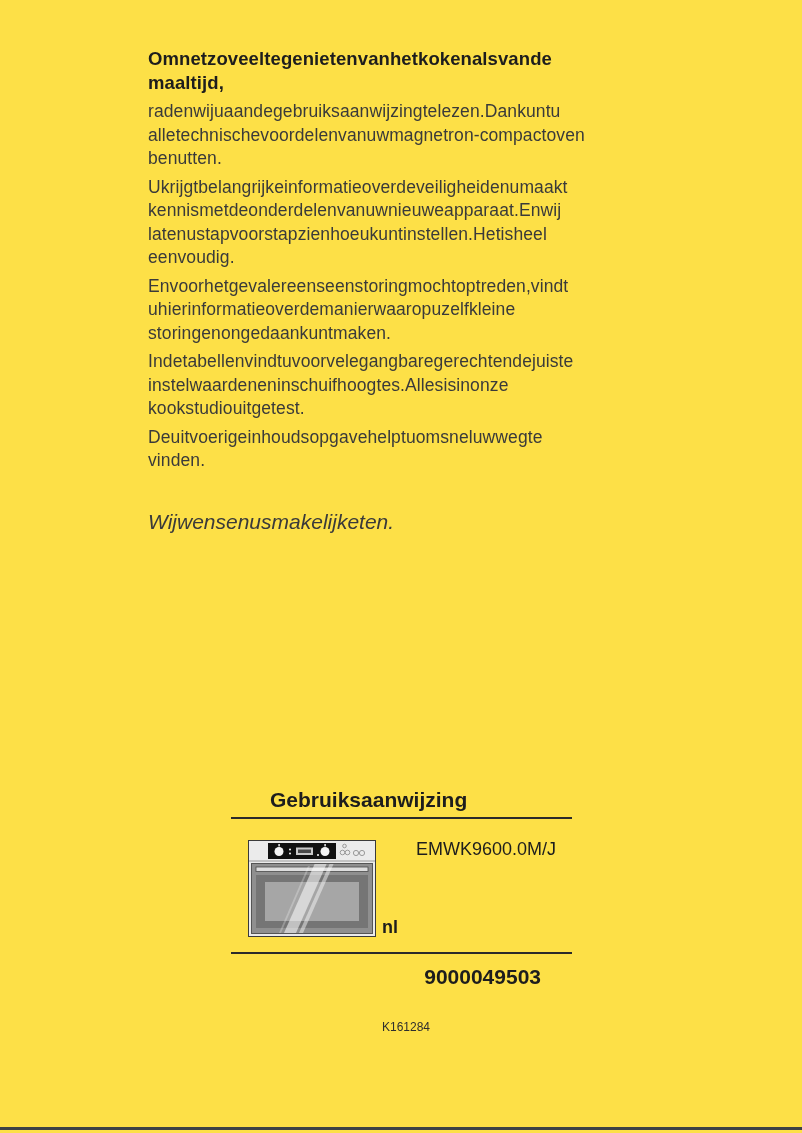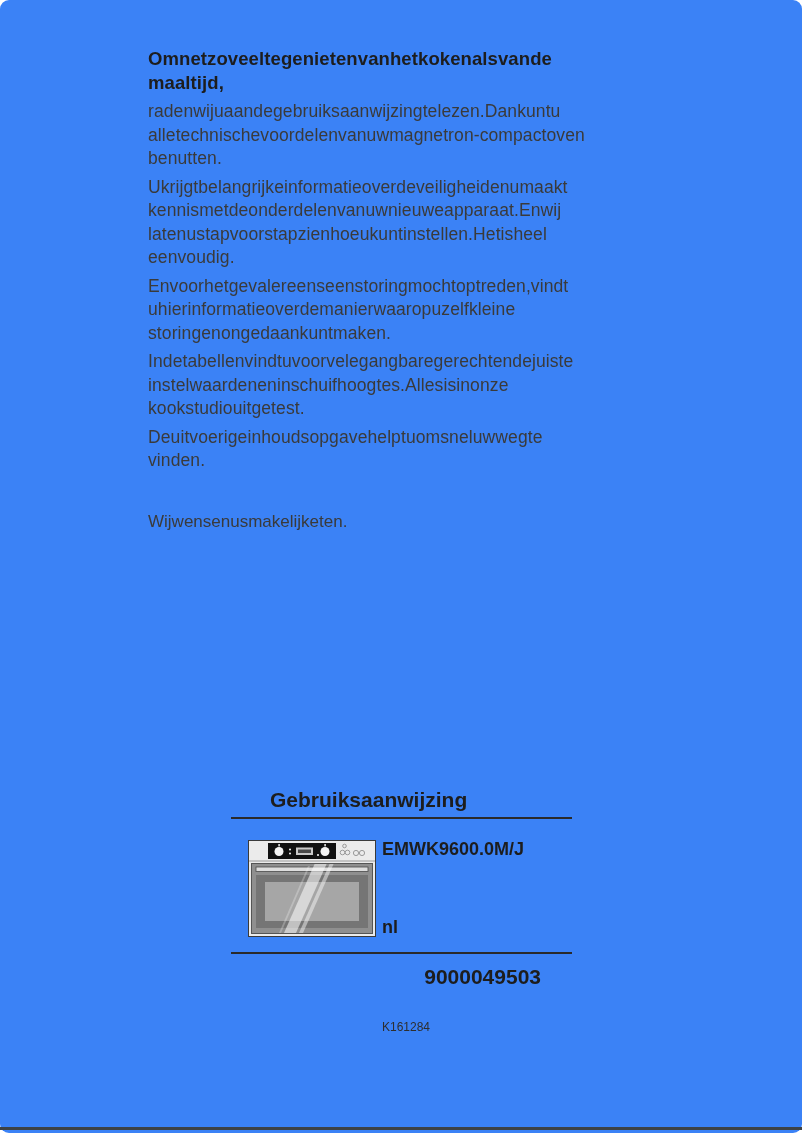--- a/index.html
+++ b/index.html
@@ -5,22 +5,21 @@
   html, body { margin: 0; padding: 0; }
   body {
     width: 802px; height: 1133px;
     background: #ffffff;
     font-family: "Liberation Sans", sans-serif;
     position: relative;
     overflow: hidden;
   }
   .page {
     position: absolute; inset: 0;
-    background: #3b82f6;
-    border-radius: 9px;
+    background: #fde047;
   }
   .lines { white-space: pre-line; }
 
   
   .intro {
     position: absolute;
     left: 148px; top: 47px;
     width: 474px;
   }
   .intro-heading {
@@ -29,23 +28,24 @@
     letter-spacing: 0.1px;
     margin: 0 0 6px 0;
   }
   .intro-para {
     font-size: 17.5px; line-height: 23.5px;
     color: #3a3a3a;
     letter-spacing: 0.1px;
     margin: 0 0 5px 0;
   }
   .intro-closing {
-    font-size: 17px; line-height: 23.5px;
+    font-size: 21px; line-height: 23.5px;
     color: #3a3a3a;
     margin-top: 37px;
+    font-style: italic;
   }
 
   
   .cover {
     position: absolute;
     left: 231px; top: 788px;
     width: 341px;
   }
   .cover-title {
     font-size: 21px; line-height: 24px;
@@ -67,22 +67,23 @@
     align-items: flex-start;
   }
   .figure-caption-col {
     margin-left: 6px;
     height: 97px;
     display: flex;
     flex-direction: column;
     justify-content: space-between;
   }
   .model-number {
-    font-size: 18px; font-weight: bold; color: #1d1d1d;
+    font-size: 18px; font-weight: normal; color: #1d1d1d;
     line-height: 19px;
+    margin-left: 34px;
   }
   .language-code {
     font-size: 18px; font-weight: bold; color: #1d1d1d;
     line-height: 19px;
   }
   .doc-number-row {
     margin-top: 11px;
     text-align: right;
     padding-right: 31px;
   }

